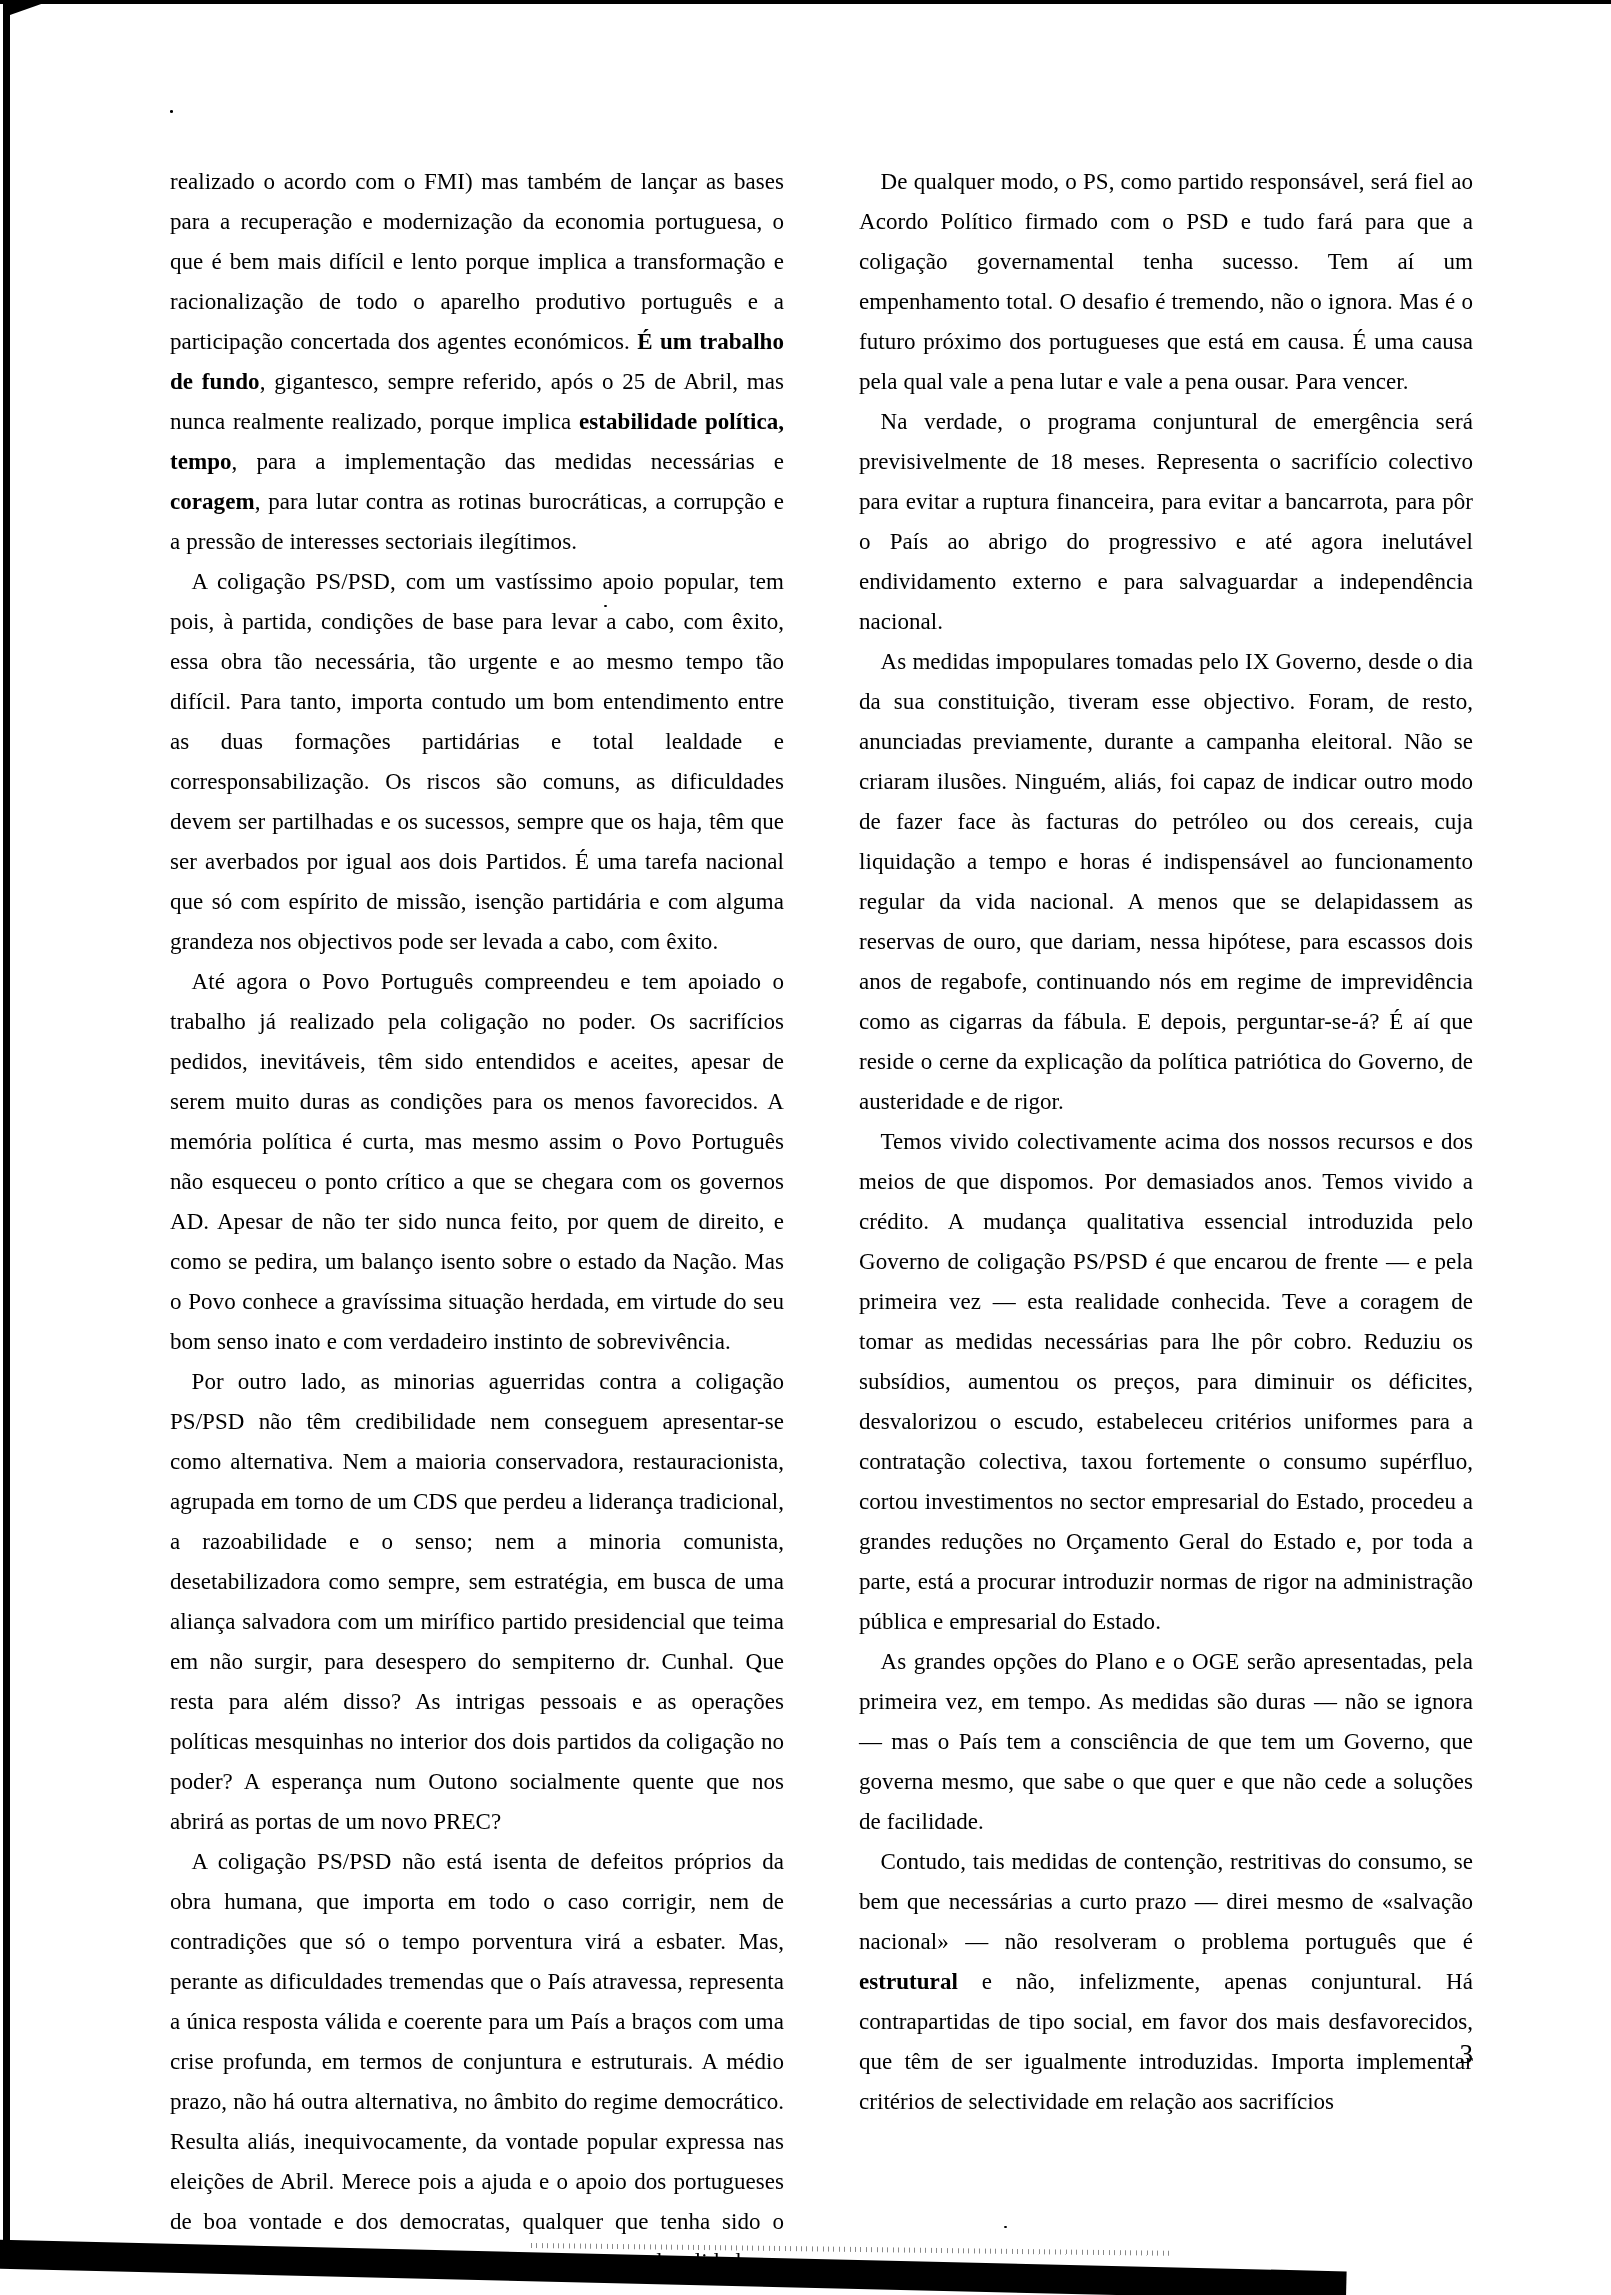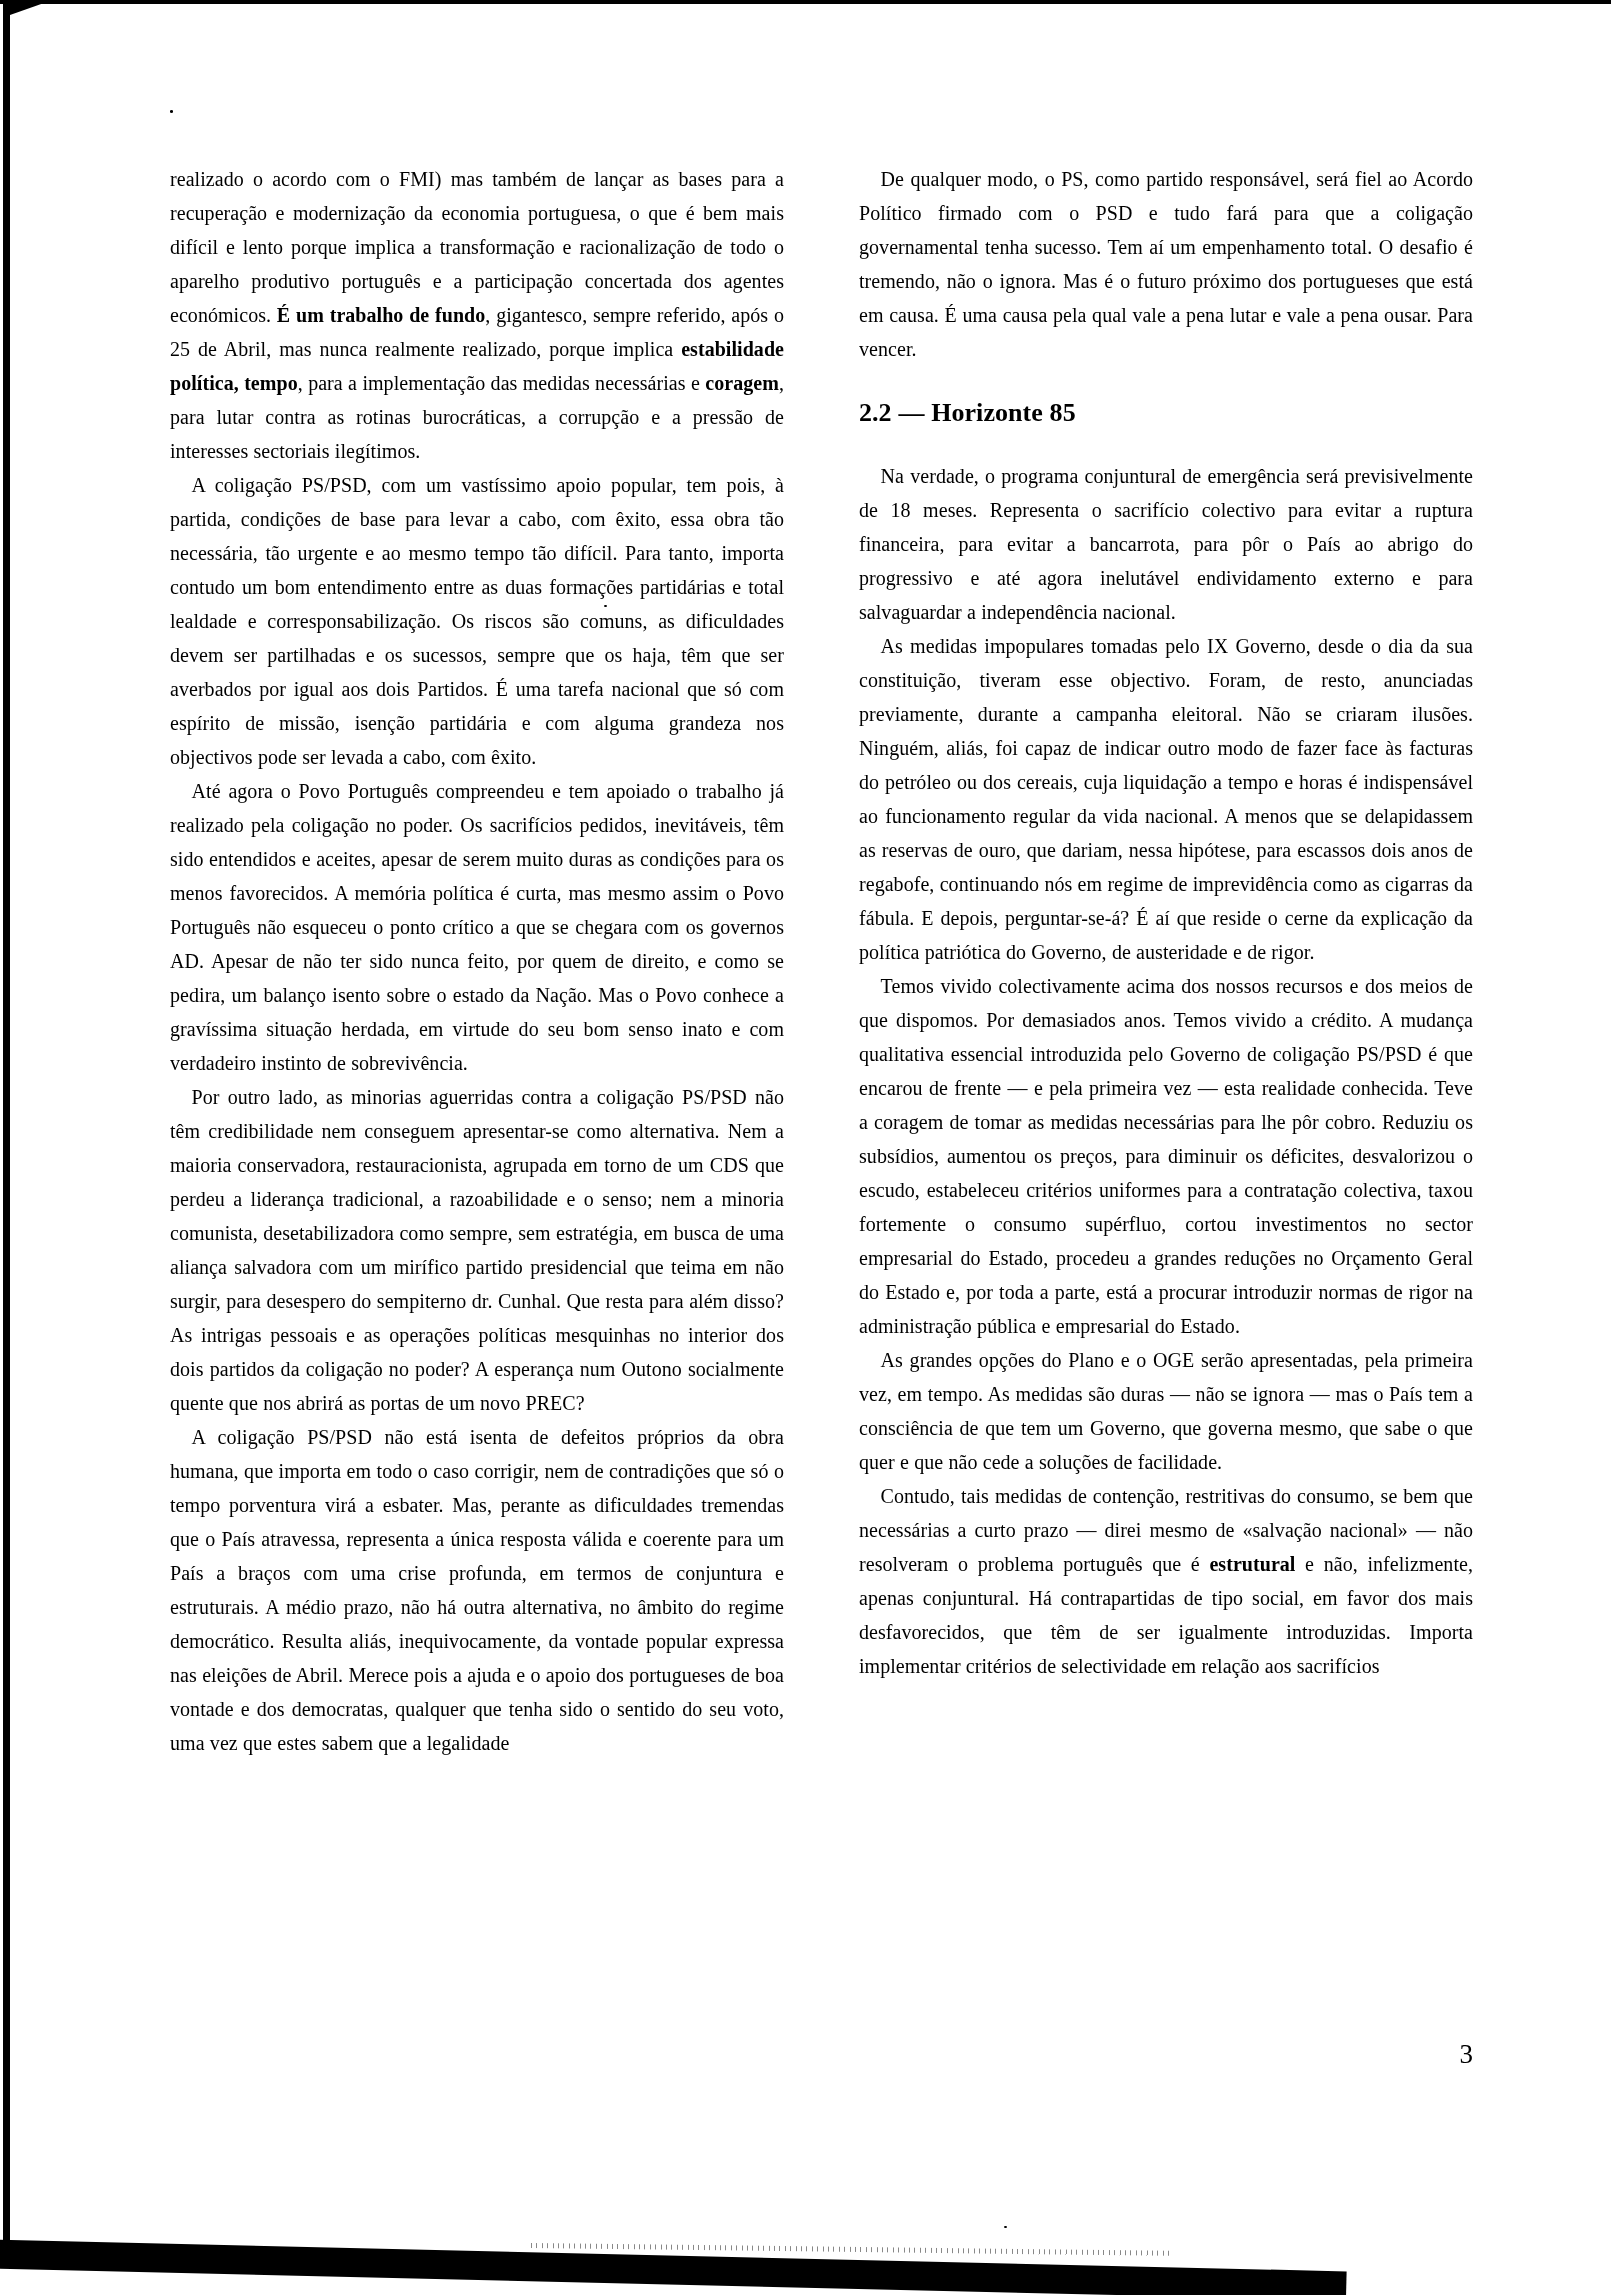--- a/index.html
+++ b/index.html
@@ -85,22 +85,22 @@
     top: 162px;
     width: 614px;
   }
   .col-left  { left: 170px; }
   .col-right { left: 859px; }
 
   .col p,
   .col h2 {
     margin: 0;
     padding: 0;
-    font-size: 20px;
-    line-height: 34px;
+    font-size: 23px;
+    line-height: 40px;
     text-align: justify;
     text-justify: inter-word;
     letter-spacing: 0.05px;
     word-spacing: 0.2px;
   }
 
   .col p.indent { text-indent: 21.6px; }
   .col p.flush  { text-indent: 0; }
 
   h2.section-heading {
@@ -144,21 +144,20 @@
     <div class="col col-left" id="column-left">
         <p class="flush" id="p-fmi"><span>realizado o acordo com o FMI) mas também de lançar as bases para a recuperação e modernização da economia portuguesa, o que é bem mais difícil e lento porque implica a transformação e racionalização de todo o aparelho produtivo português e a participação concertada dos agentes económicos. </span><span class="b">É um trabalho de fundo</span><span>, gigantesco, sempre referido, após o 25 de Abril, mas nunca realmente realizado, porque implica </span><span class="b">estabilidade política, tempo</span><span>, para a implementação das medidas necessárias e </span><span class="b">coragem</span><span>, para lutar contra as rotinas burocráticas, a corrupção e a pressão de interesses sectoriais ilegítimos.</span></p>
         <p class="indent" id="p-coligacao-apoio"><span>A coligação PS/PSD, com um vastíssimo apoio popular, tem pois, à partida, condições de base para levar a cabo, com êxito, essa obra tão necessária, tão urgente e ao mesmo tempo tão difícil. Para tanto, importa contudo um bom entendimento entre as duas formações partidárias e total lealdade e corresponsabilização. Os riscos são comuns, as dificuldades devem ser partilhadas e os sucessos, sempre que os haja, têm que ser averbados por igual aos dois Partidos. É uma tarefa nacional que só com espírito de missão, isenção partidária e com alguma grandeza nos objectivos pode ser levada a cabo, com êxito.</span></p>
         <p class="indent" id="p-ate-agora"><span>Até agora o Povo Português compreendeu e tem apoiado o trabalho já realizado pela coligação no poder. Os sacrifícios pedidos, inevitáveis, têm sido entendidos e aceites, apesar de serem muito duras as condições para os menos favorecidos. A memória política é curta, mas mesmo assim o Povo Português não esqueceu o ponto crítico a que se chegara com os governos AD. Apesar de não ter sido nunca feito, por quem de direito, e como se pedira, um balanço isento sobre o estado da Nação. Mas o Povo conhece a gravíssima situação herdada, em virtude do seu bom senso inato e com verdadeiro instinto de sobrevivência.</span></p>
         <p class="indent" id="p-minorias"><span>Por outro lado, as minorias aguerridas contra a coligação PS/PSD não têm credibilidade nem conseguem apresentar-se como alternativa. Nem a maioria conservadora, restauracionista, agrupada em torno de um CDS que perdeu a liderança tradicional, a razoabilidade e o senso; nem a minoria comunista, desetabilizadora como sempre, sem estratégia, em busca de uma aliança salvadora com um mirífico partido presidencial que teima em não surgir, para desespero do sempiterno dr. Cunhal. Que resta para além disso? As intrigas pessoais e as operações políticas mesquinhas no interior dos dois partidos da coligação no poder? A esperança num Outono socialmente quente que nos abrirá as portas de um novo PREC?</span></p>
         <p class="indent" id="p-defeitos"><span>A coligação PS/PSD não está isenta de defeitos próprios da obra humana, que importa em todo o caso corrigir, nem de contradições que só o tempo porventura virá a esbater. Mas, perante as dificuldades tremendas que o País atravessa, representa a única resposta válida e coerente para um País a braços com uma crise profunda, em termos de conjuntura e estruturais. A médio prazo, não há outra alternativa, no âmbito do regime democrático. Resulta aliás, inequivocamente, da vontade popular expressa nas eleições de Abril. Merece pois a ajuda e o apoio dos portugueses de boa vontade e dos democratas, qualquer que tenha sido o sentido do seu voto, uma vez que estes sabem que a legalidade</span></p>
       </div>
 
     <div class="col col-right" id="column-right">
         <p class="indent" id="p-de-qualquer-modo"><span>De qualquer modo, o PS, como partido responsável, será fiel ao Acordo Político firmado com o PSD e tudo fará para que a coligação governamental tenha sucesso. Tem aí um empenhamento total. O desafio é tremendo, não o ignora. Mas é o futuro próximo dos portugueses que está em causa. É uma causa pela qual vale a pena lutar e vale a pena ousar. Para vencer.</span></p>
-        <h2 class="section-heading">2.2 — Horizonte 85</h2>
         <p class="indent" id="p-na-verdade"><span>Na verdade, o programa conjuntural de emergência será previsivelmente de 18 meses. Representa o sacrifício colectivo para evitar a ruptura financeira, para evitar a bancarrota, para pôr o País ao abrigo do progressivo e até agora inelutável endividamento externo e para salvaguardar a independência nacional.</span></p>
         <p class="indent" id="p-medidas-impopulares"><span>As medidas impopulares tomadas pelo IX Governo, desde o dia da sua constituição, tiveram esse objectivo. Foram, de resto, anunciadas previamente, durante a campanha eleitoral. Não se criaram ilusões. Ninguém, aliás, foi capaz de indicar outro modo de fazer face às facturas do petróleo ou dos cereais, cuja liquidação a tempo e horas é indispensável ao funcionamento regular da vida nacional. A menos que se delapidassem as reservas de ouro, que dariam, nessa hipótese, para escassos dois anos de regabofe, continuando nós em regime de imprevidência como as cigarras da fábula. E depois, perguntar-se-á? É aí que reside o cerne da explicação da política patriótica do Governo, de austeridade e de rigor.</span></p>
         <p class="indent" id="p-temos-vivido"><span>Temos vivido colectivamente acima dos nossos recursos e dos meios de que dispomos. Por demasiados anos. Temos vivido a crédito. A mudança qualitativa essencial introduzida pelo Governo de coligação PS/PSD é que encarou de frente — e pela primeira vez — esta realidade conhecida. Teve a coragem de tomar as medidas necessárias para lhe pôr cobro. Reduziu os subsídios, aumentou os preços, para diminuir os déficites, desvalorizou o escudo, estabeleceu critérios uniformes para a contratação colectiva, taxou fortemente o consumo supérfluo, cortou investimentos no sector empresarial do Estado, procedeu a grandes reduções no Orçamento Geral do Estado e, por toda a parte, está a procurar introduzir normas de rigor na administração pública e empresarial do Estado.</span></p>
         <p class="indent" id="p-grandes-opcoes"><span>As grandes opções do Plano e o OGE serão apresentadas, pela primeira vez, em tempo. As medidas são duras — não se ignora — mas o País tem a consciência de que tem um Governo, que governa mesmo, que sabe o que quer e que não cede a soluções de facilidade.</span></p>
         <p class="indent" id="p-contudo"><span>Contudo, tais medidas de contenção, restritivas do consumo, se bem que necessárias a curto prazo — direi mesmo de «salvação nacional» — não resolveram o problema português que é </span><span class="b">estrutural</span><span> e não, infelizmente, apenas conjuntural. Há contrapartidas de tipo social, em favor dos mais desfavorecidos, que têm de ser igualmente introduzidas. Importa implementar critérios de selectividade em relação aos sacrifícios</span></p>
       </div>
 
   </div>
 
   <div class="page-number">3</div>

